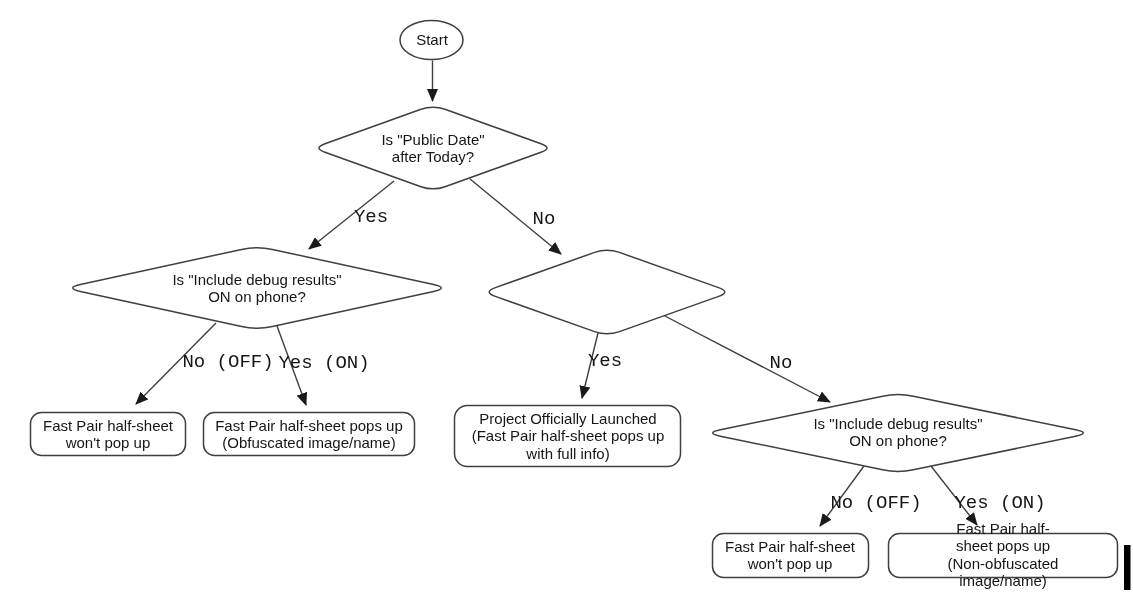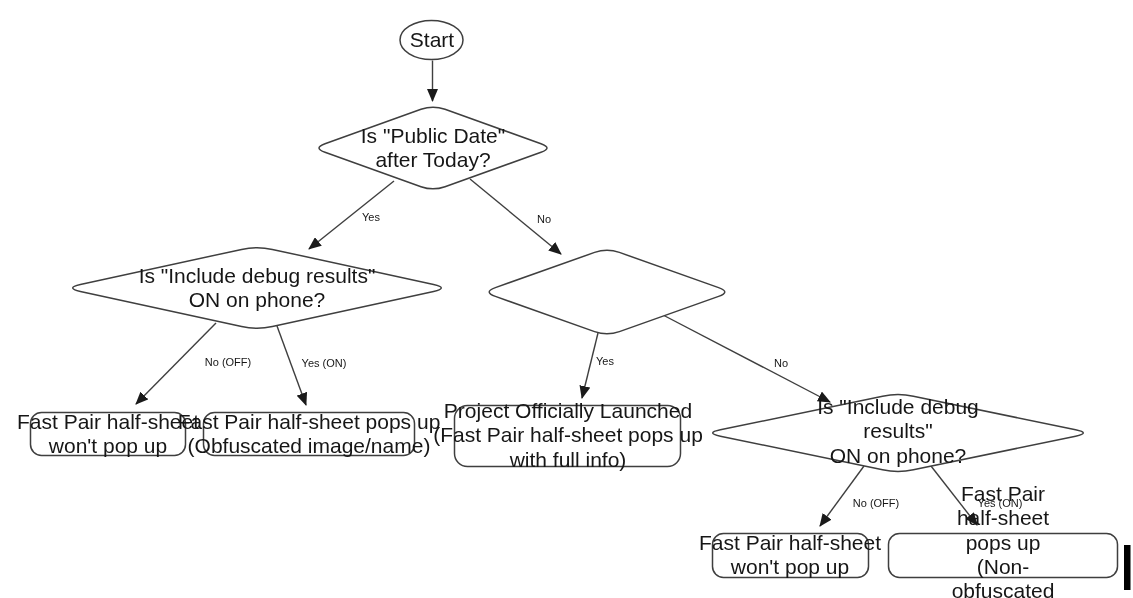--- a/index.html
+++ b/index.html
@@ -18,32 +18,33 @@
     overflow: hidden;
   }
   svg.layer { position: absolute; left: 0; top: 0; }
   .shape { fill: #ffffff; stroke: var(--stroke); stroke-width: 1.5; }
   .edge  { fill: none; stroke: var(--stroke); stroke-width: 1.4; }
   .arrowhead { fill: #1a1a1a; }
   .caret { fill: var(--caret); }
   .lbl {
     position: absolute;
     transform: translate(-50%, -50%);
-    font-size: 21px;
+    font-size: 15px;
     line-height: 1.16;
     text-align: center;
     white-space: pre-line;
     color: var(--text);
   }
   .edge-lbl {
     position: absolute;
     transform: translate(-50%, -50%);
-    font-size: 11px;
+    font-size: 19px;
     white-space: nowrap;
     color: var(--text);
+    font-family: Liberation Mono, monospace;
   }
 </style>
 </head>
 <body>
 
 <div class="stage">
 
   <svg class="layer" width="1133" height="598" viewBox="0 0 1133 598">
     <defs>
       <marker id="arrow" markerUnits="userSpaceOnUse" markerWidth="13" markerHeight="11" refX="12" refY="5.5" orient="auto">

